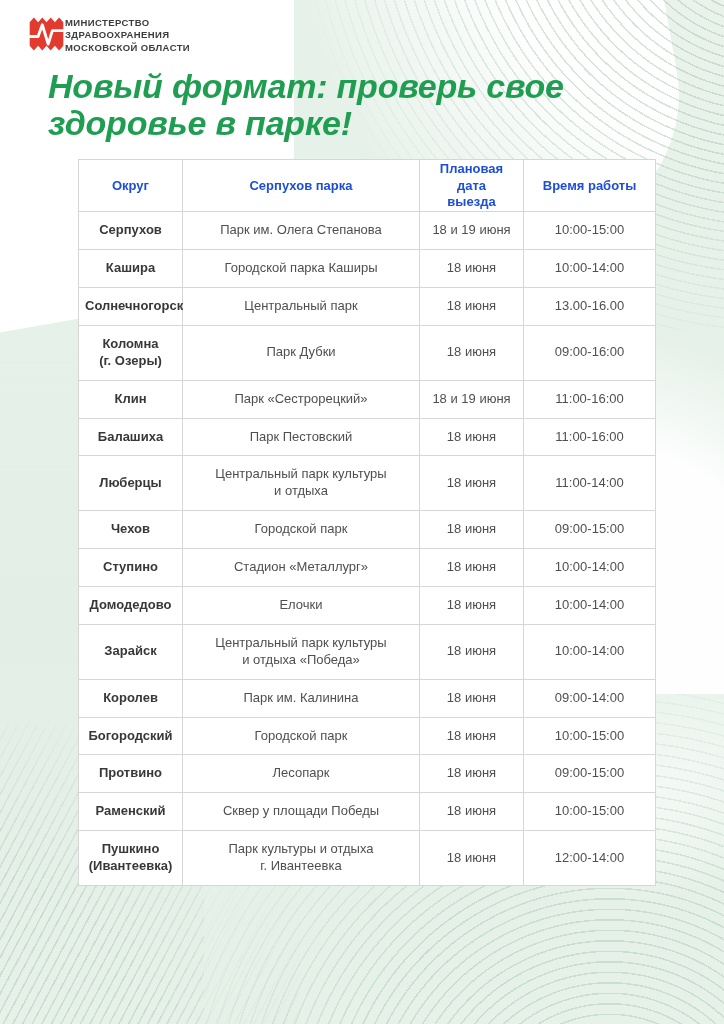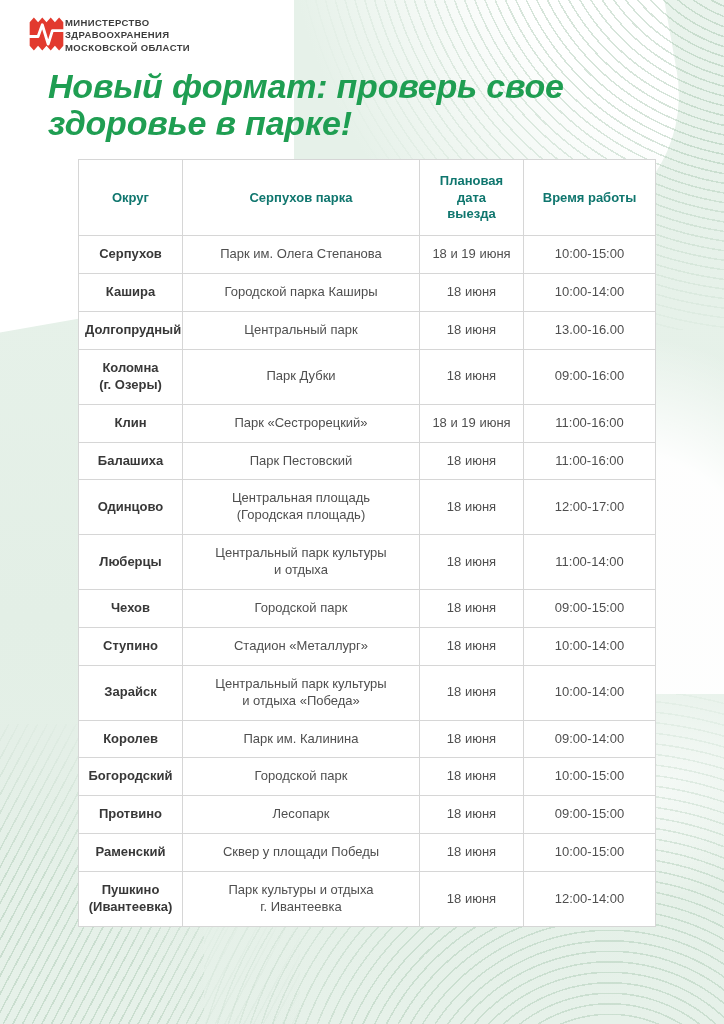--- a/index.html
+++ b/index.html
@@ -55,21 +55,21 @@
     margin:18px 0 0 78px;width:577px;
   }
   table.parks col.c1{width:104px;}
   table.parks col.c2{width:237px;}
   table.parks col.c3{width:104px;}
   table.parks col.c4{width:132px;}
   table.parks th,table.parks td{
     border:1px solid #d6d6d6;text-align:center;vertical-align:middle;
     white-space:pre-line;padding:10px 6px;
   }
-  table.parks th{font-size:13px;font-weight:700;color:#0f766e;line-height:1.25;padding:13px 6px;}
+  table.parks th{font-size:13px;font-weight:700;color:#1d4ed8;line-height:1.25;padding:1px 6px;}
   table.parks td{font-size:13px;color:#4f4f4f;line-height:1.3;}
   table.parks td:first-child{font-weight:700;color:#383838;margin-left:32px;}
 </style>
 </head>
 <body>
 
 <div class="bg white-swath"></div>
 <div class="bg arcs-top-right"></div>
 <div class="bg white-blob"></div>
 <div class="bg fan-bottom-left"></div>
@@ -118,21 +118,21 @@
           <td>18 и 19 июня</td>
           <td>10:00-15:00</td>
         </tr>
         <tr>
           <td>Кашира</td>
           <td>Городской парка Каширы</td>
           <td>18 июня</td>
           <td>10:00-14:00</td>
         </tr>
         <tr>
-          <td>Долгопрудный</td>
+          <td>Солнечногорск</td>
           <td>Центральный парк</td>
           <td>18 июня</td>
           <td>13.00-16.00</td>
         </tr>
         <tr>
           <td>Коломна
 (г. Озеры)</td>
           <td>Парк Дубки</td>
           <td>18 июня</td>
           <td>09:00-16:00</td>
@@ -143,42 +143,41 @@
           <td>18 и 19 июня</td>
           <td>11:00-16:00</td>
         </tr>
         <tr>
           <td>Балашиха</td>
           <td>Парк Пестовский</td>
           <td>18 июня</td>
           <td>11:00-16:00</td>
         </tr>
         <tr>
-          <td>Одинцово</td>
-          <td>Центральная площадь
-(Городская площадь)</td>
-          <td>18 июня</td>
-          <td>12:00-17:00</td>
-        </tr>
-        <tr>
           <td>Люберцы</td>
           <td>Центральный парк культуры
 и отдыха</td>
           <td>18 июня</td>
           <td>11:00-14:00</td>
         </tr>
         <tr>
           <td>Чехов</td>
           <td>Городской парк</td>
           <td>18 июня</td>
           <td>09:00-15:00</td>
         </tr>
         <tr>
           <td>Ступино</td>
           <td>Стадион «Металлург»</td>
+          <td>18 июня</td>
+          <td>10:00-14:00</td>
+        </tr>
+        <tr>
+          <td>Домодедово</td>
+          <td>Елочки</td>
           <td>18 июня</td>
           <td>10:00-14:00</td>
         </tr>
         <tr>
           <td>Зарайск</td>
           <td>Центральный парк культуры
 и отдыха «Победа»</td>
           <td>18 июня</td>
           <td>10:00-14:00</td>
         </tr>

